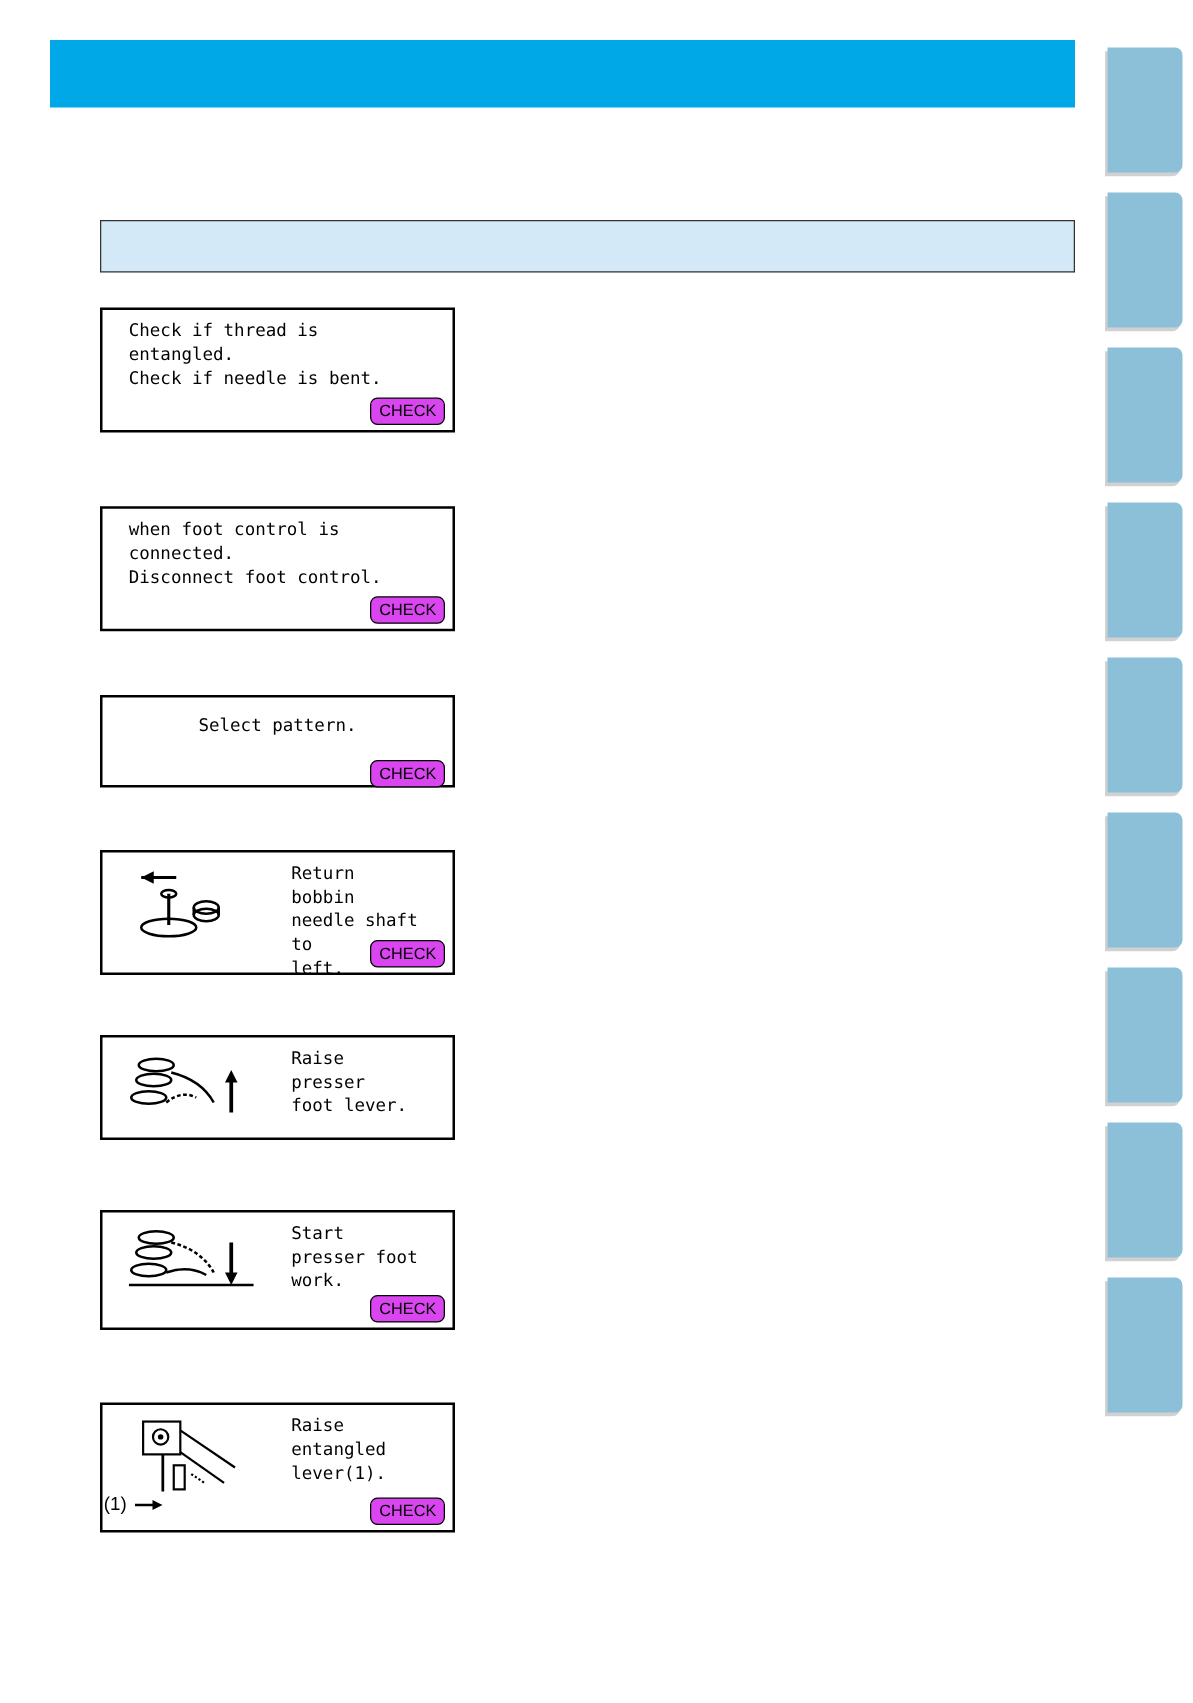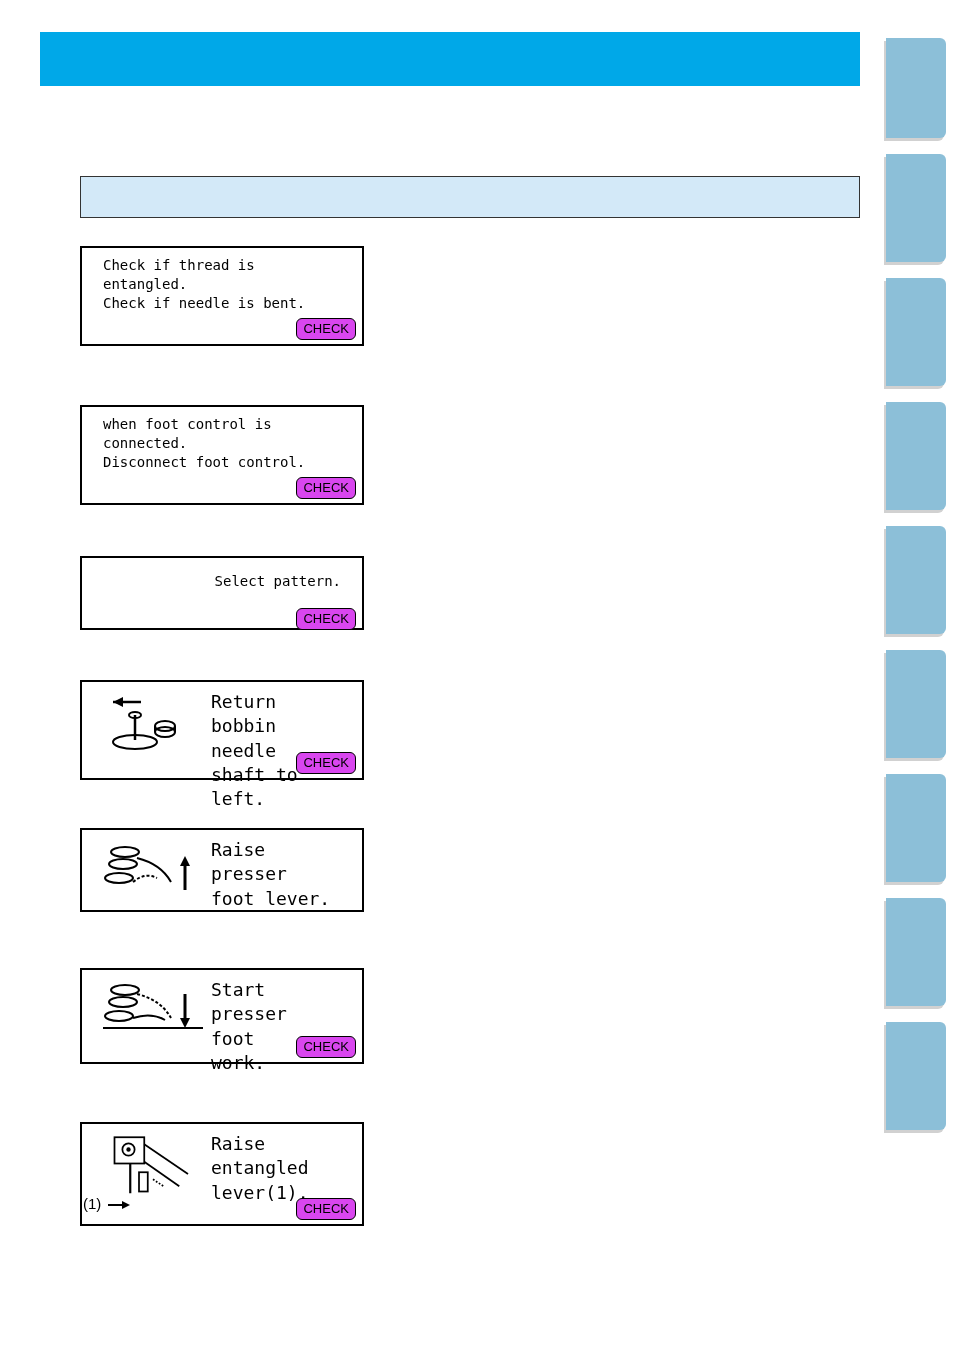--- a/index.html
+++ b/index.html
@@ -65,22 +65,23 @@
     align-items: center;
     justify-content: center;
   }
   .illus svg {
     width: 100%;
     height: 100%;
   }
   .illus-text {
     flex: 1;
     font-family: "Lucida Console", Monaco, monospace;
-    font-size: 18px;
+    font-size: 14px;
     line-height: 1.35;
+    margin-left: 22px;
   }
   
   .side-tabs {
     position: absolute;
     right: 8px;
     top: 38px;
     width: 60px;
   }
   .tab {
     width: 60px;
@@ -113,21 +114,21 @@
 
 <div class="panel" style="top:405px;height:96px">
   <div class="panel-inner" style="height:80px">
     <div>when foot control is connected.</div>
     <div>Disconnect foot control.</div>
     <div class="check-btn">CHECK</div>
   </div>
 </div>
 
 <div class="panel" style="top:556px;height:70px">
-  <div class="panel-inner" style="height:54px;text-align:right;padding-top:14px">
+  <div class="panel-inner" style="height:54px;text-align:center;padding-top:14px">
     <div>Select pattern.</div>
     <div class="check-btn">CHECK</div>
   </div>
 </div>
 
 <div class="panel" style="top:680px;height:96px">
   <div class="panel-inner with-illus" style="height:80px">
     <div class="illus">
       <svg viewBox="0 0 100 70">
         <line x1="38" y1="12" x2="10" y2="12" stroke="#000" stroke-width="2.5"></line>

